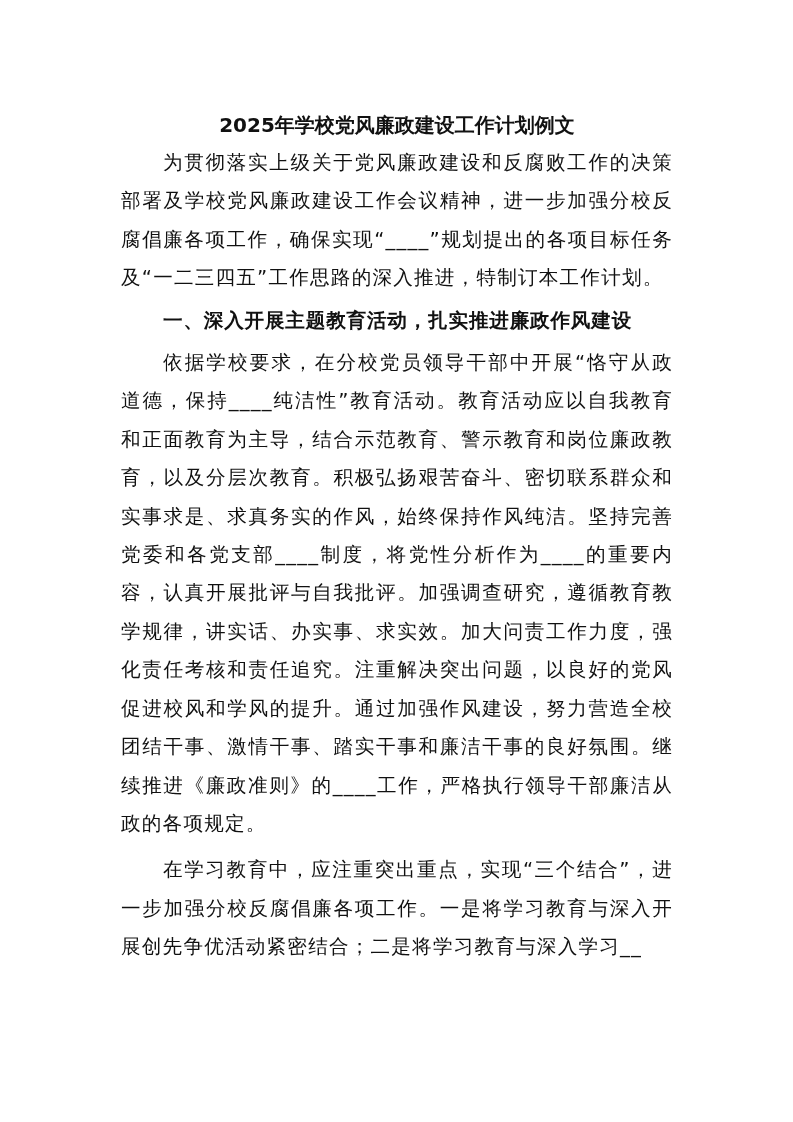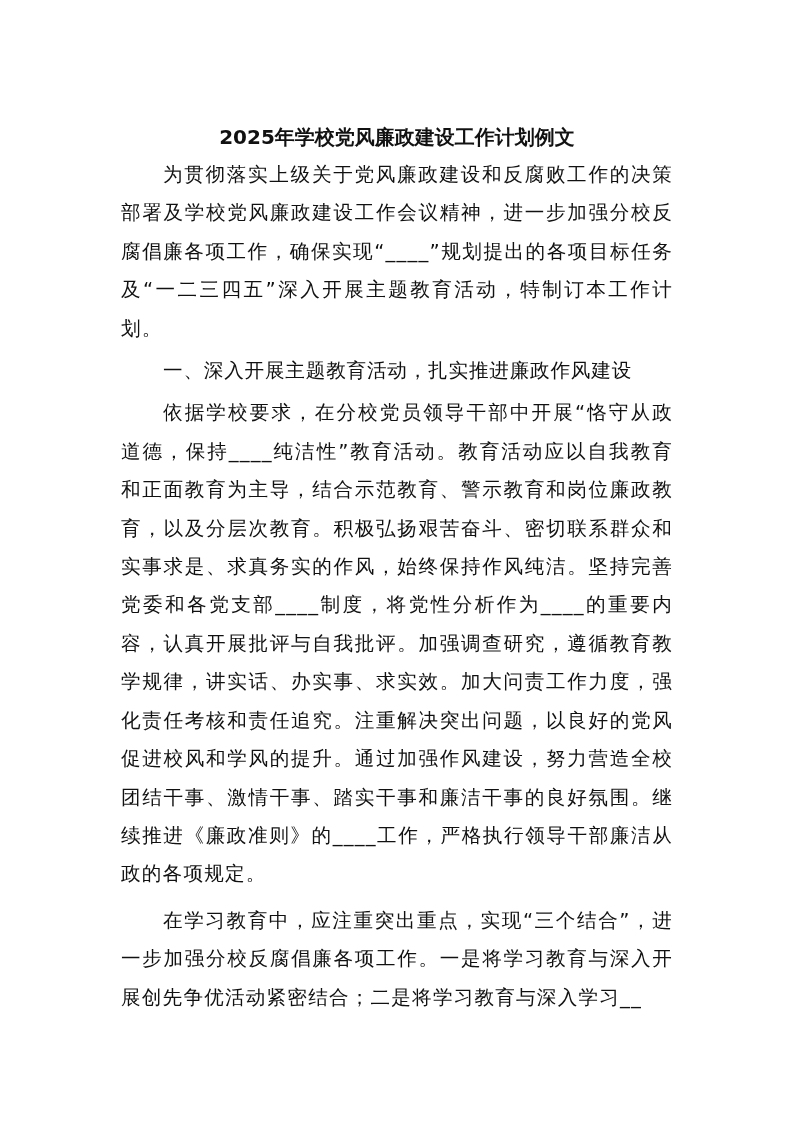--- a/index.html
+++ b/index.html
@@ -1,29 +1,29 @@
 <!DOCTYPE html>
 <html><head>
 <meta charset="utf-8">
 <style>
   html, body { margin: 0; padding: 0; background: #ffffff; }
   body { width: 793px; height: 1122px; position: relative; overflow: hidden;
          font-family: "DejaVu Sans", "Liberation Sans", sans-serif; color: #111; }
-  .page { position: absolute; left: 121px; top: 118px; width: 552px; }
+  .page { position: absolute; left: 121px; top: 106px; width: 552px; }
   .title { text-align: center; font-weight: bold; font-size: 20px; line-height: 38px;
            margin: 0; letter-spacing: 0px; }
   .para { margin: 0; font-size: 19.6px; line-height: 38.4px; text-indent: 42px;
           text-align: justify; letter-spacing: 1.2px; word-break: break-all; }
   .heading { margin: 4px 0 4px 0; font-size: 19.6px; line-height: 38.4px; text-indent: 42px;
-             font-weight: normal; letter-spacing: 0.8px; }
+             font-weight: bold; letter-spacing: 0.8px; }
   .gap { height: 8px; }
 </style>
 </head>
 <body>
 
 <div class="page">
   <h1 class="title">2025年学校党风廉政建设工作计划例文</h1>
-  <p class="para">为贯彻落实上级关于党风廉政建设和反腐败工作的决策部署及学校党风廉政建设工作会议精神，进一步加强分校反腐倡廉各项工作，确保实现“____”规划提出的各项目标任务及“一二三四五”深入开展主题教育活动，特制订本工作计划。</p>
+  <p class="para">为贯彻落实上级关于党风廉政建设和反腐败工作的决策部署及学校党风廉政建设工作会议精神，进一步加强分校反腐倡廉各项工作，确保实现“____”规划提出的各项目标任务及“一二三四五”工作思路的深入推进，特制订本工作计划。</p>
   <h2 class="heading">一、深入开展主题教育活动，扎实推进廉政作风建设</h2>
   <p class="para">依据学校要求，在分校党员领导干部中开展“恪守从政道德，保持____纯洁性”教育活动。教育活动应以自我教育和正面教育为主导，结合示范教育、警示教育和岗位廉政教育，以及分层次教育。积极弘扬艰苦奋斗、密切联系群众和实事求是、求真务实的作风，始终保持作风纯洁。坚持完善党委和各党支部____制度，将党性分析作为____的重要内容，认真开展批评与自我批评。加强调查研究，遵循教育教学规律，讲实话、办实事、求实效。加大问责工作力度，强化责任考核和责任追究。注重解决突出问题，以良好的党风促进校风和学风的提升。通过加强作风建设，努力营造全校团结干事、激情干事、踏实干事和廉洁干事的良好氛围。继续推进《廉政准则》的____工作，严格执行领导干部廉洁从政的各项规定。</p>
   <div class="gap"></div>
   <p class="para">在学习教育中，应注重突出重点，实现“三个结合”，进一步加强分校反腐倡廉各项工作。一是将学习教育与深入开展创先争优活动紧密结合；二是将学习教育与深入学习__</p>
 </div>
 
 </body></html>

